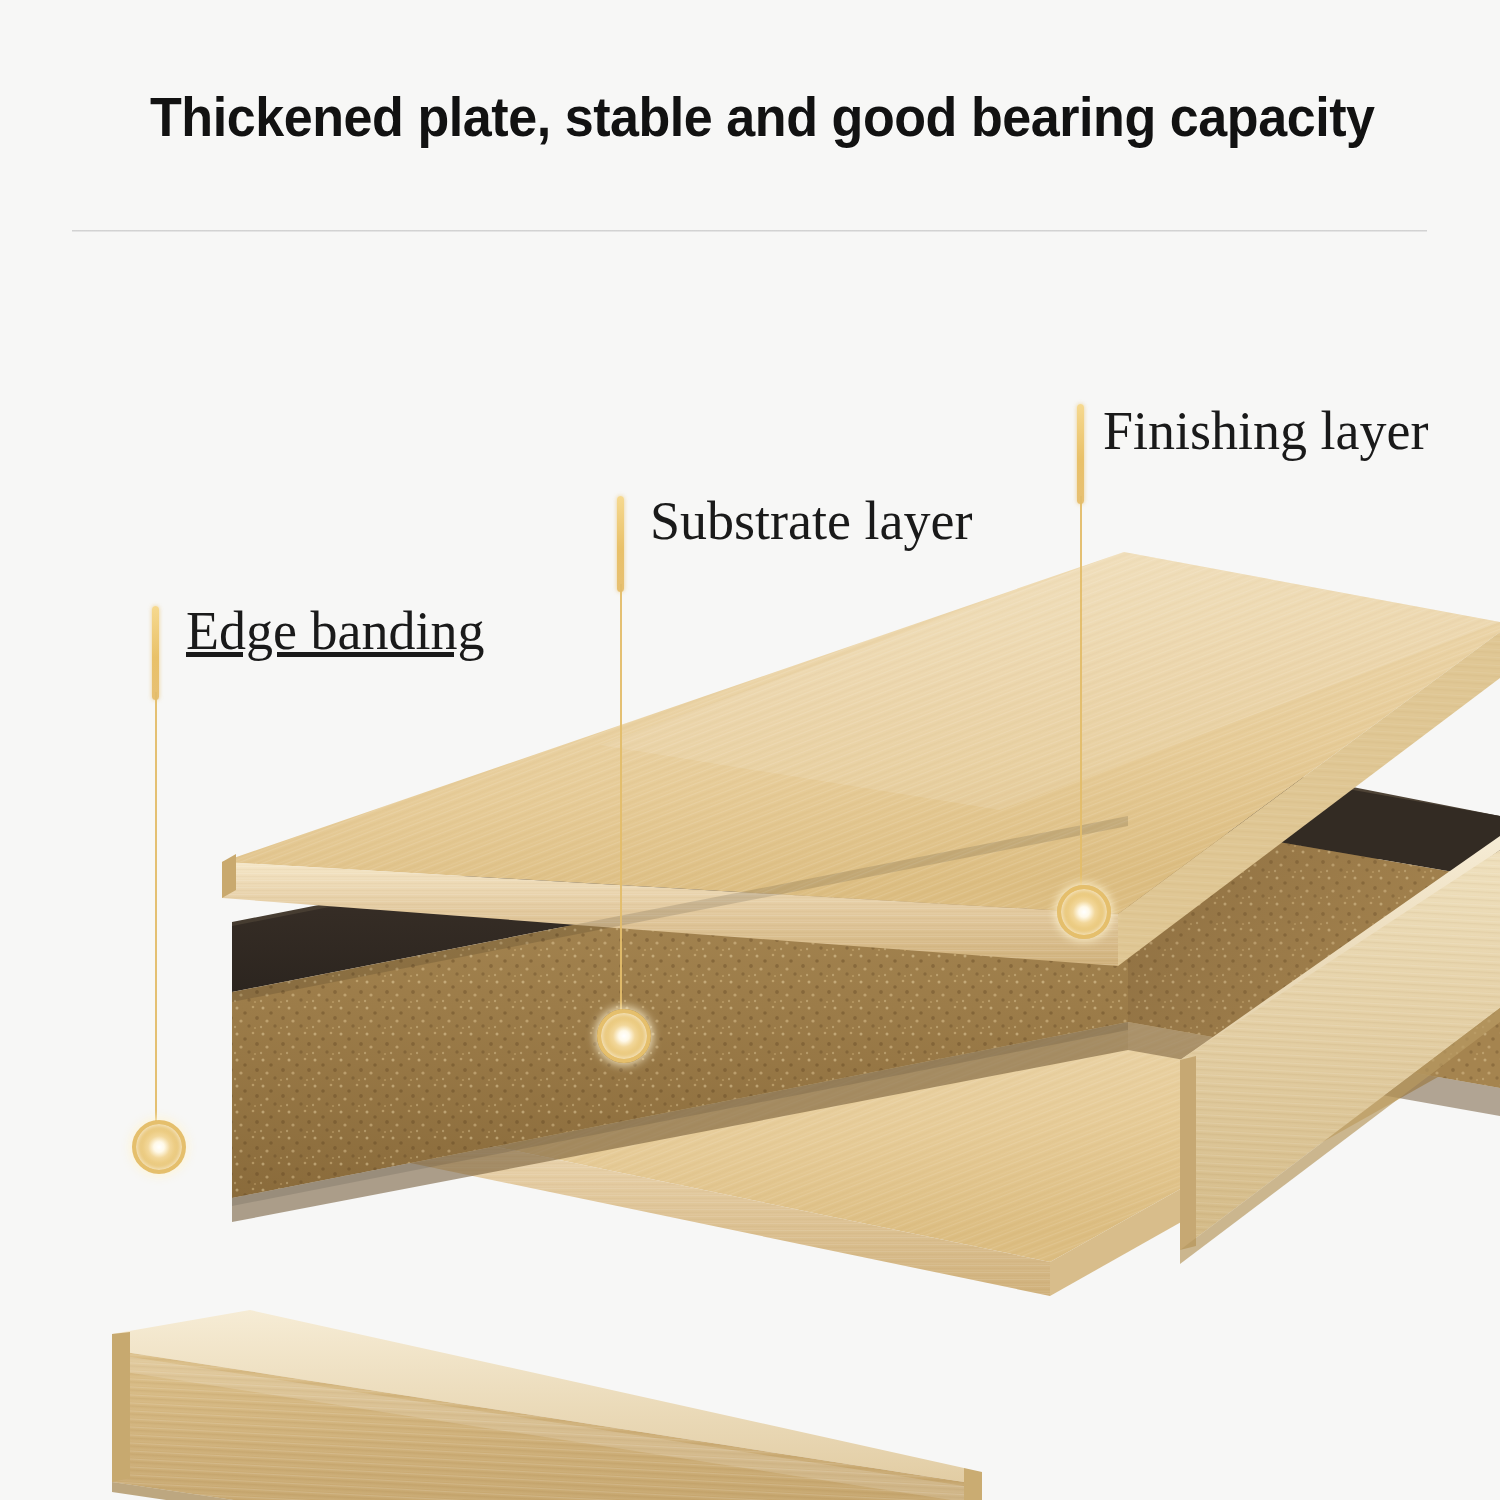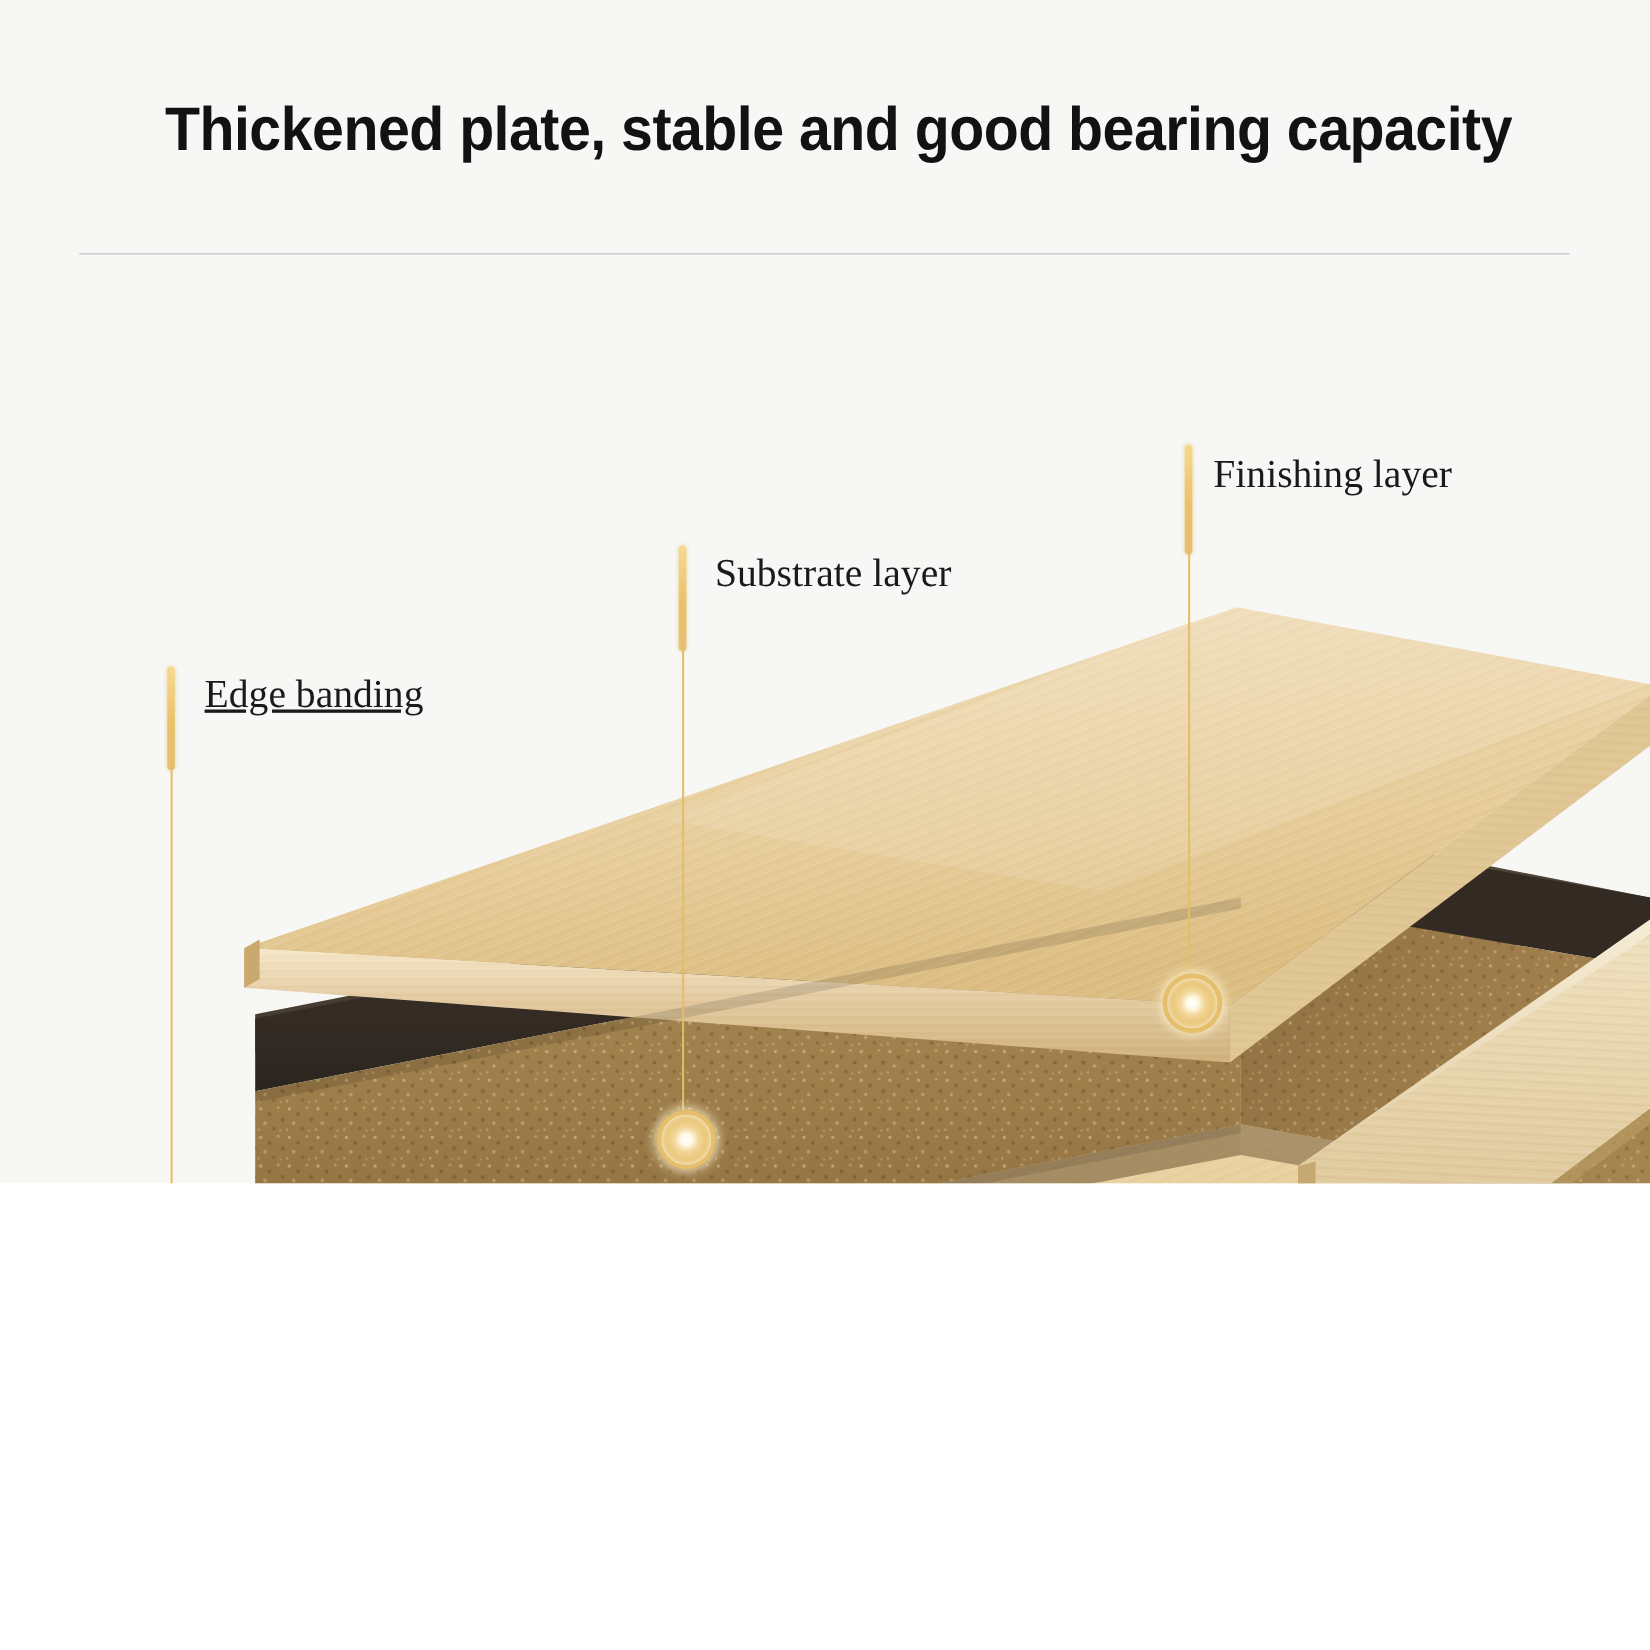--- a/index.html
+++ b/index.html
@@ -3,21 +3,21 @@
 <meta charset="utf-8">
 <style>
   html, body {
     margin: 0;
     padding: 0;
     background: #ffffff;
   }
   #page {
     position: relative;
     width: 1500px;
-    height: 1076px;
+    height: 1500px;
     background: #f7f7f6;
     overflow: hidden;
     font-family: "Liberation Sans", sans-serif;
   }
 
   
   #header-title {
     position: absolute;
     left: 150px;
     top: 82px;
@@ -75,21 +75,21 @@
     border: 4px solid #e5bf6c;
     background: radial-gradient(circle at 50% 50%,
       #ffffff 0%, #fff9e8 16%, #f2d79a 34%, #e9c676 58%, #e3bb68 100%);
     box-shadow: 0 0 10px 2px rgba(255,244,210,0.85),
                 inset 0 0 6px rgba(255,255,255,0.9);
   }
   .callout-label {
     position: absolute;
     font-family: "Liberation Serif", "DejaVu Serif", serif;
     font-weight: 400;
-    font-size: 36px;
+    font-size: 54px;
     line-height: 62px;
     color: #1a1a1a;
     white-space: nowrap;
   }
 </style>
 </head>
 <body>
 
 <div id="page">
 

